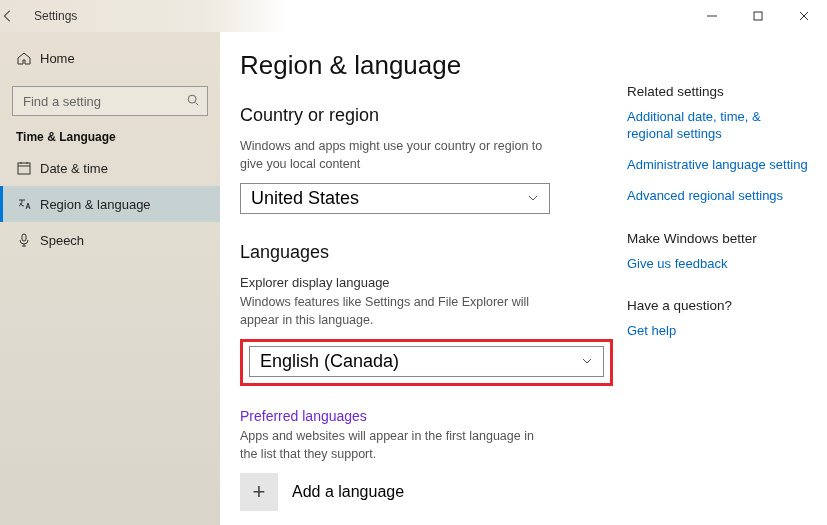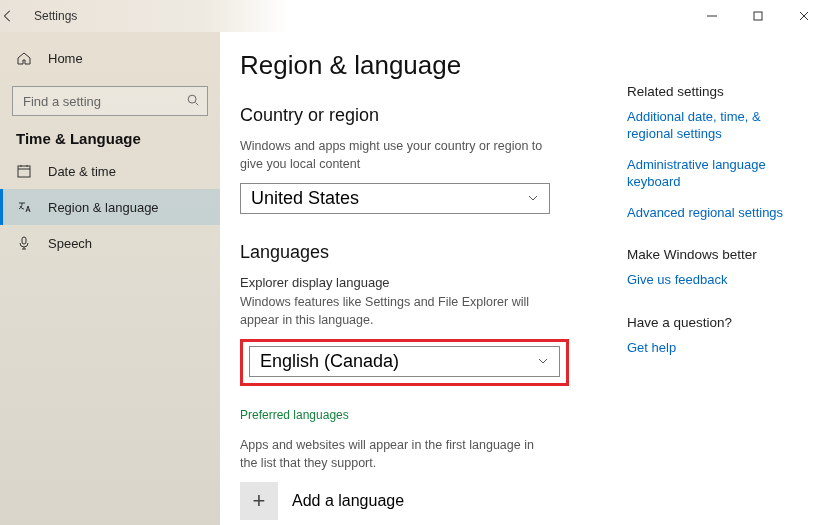--- a/index.html
+++ b/index.html
@@ -6,37 +6,37 @@
 body { width: 827px; height: 525px; overflow: hidden; background: #fff; display: flex; flex-direction: column; }
 .titlebar { height: 32px; display: flex; align-items: center; background: linear-gradient(90deg, #e8e2d8 0%, #efeae1 25%, #fff 35%); }
 .titlebar-left { display: flex; align-items: center; gap: 18px; }
 .back-btn { width: 16px; height: 16px; display: flex; align-items: center; justify-content: center; color: #333; cursor: pointer; }
 .titlebar-title { font-size: 12px; color: #333; }
 .titlebar-ctrls { margin-left: auto; display: flex; }
 .titlebar-ctrl { width: 46px; height: 32px; display: flex; align-items: center; justify-content: center; color: #333; }
 .titlebar-ctrl svg { width: 10px; height: 10px; }
 .body-row { flex: 1; display: flex; overflow: hidden; }
 .sidebar { width: 220px; background: linear-gradient(180deg, #e6dfd2 0%, #e2ddd1 40%, #d9d5cb 100%); display: flex; flex-direction: column; padding-top: 8px; }
-.side-item { display: flex; align-items: center; gap: 16px; padding: 10px 16px; font-size: 13px; color: #222; cursor: pointer; }
+.side-item { display: flex; align-items: center; gap: 8px; padding: 10px 16px; font-size: 13px; color: #222; cursor: pointer; }
 .side-item .icon { width: 16px; height: 16px; display: flex; align-items: center; justify-content: center; color: #333; }
 .side-item.selected { background: rgba(0,120,215,.12); border-left: 3px solid #0078d7; padding-left: 13px; }
 .search-wrap { margin: 10px 12px 14px; position: relative; }
 .search-input { width: 100%; height: 30px; border: 1px solid #999; background: rgba(255,255,255,.25); padding: 0 30px 0 10px; font-size: 13px; color: #555; }
 .search-input::placeholder { color: #666; }
 .search-icon { position: absolute; right: 8px; top: 7px; color: #555; }
-.cat-title { font-size: 15px; font-weight: 600; padding: 0 16px 6px; color: #111; }
+.cat-title { font-size: 12px; font-weight: 600; padding: 0 16px 6px; color: #111; }
 .content { flex: 1; display: flex; overflow-y: auto; }
 .main { flex: 1; padding: 18px 0 20px 20px; max-width: 430px; }
 h1.page-title { font-size: 26px; font-weight: 400; margin-bottom: 24px; color: #111; }
 h2.section { font-size: 18px; font-weight: 400; margin: 0 0 12px; color: #111; }
 .desc { font-size: 12.5px; color: #555; margin-bottom: 10px; max-width: 310px; line-height: 1.4; }
 .subhead { font-size: 13px; color: #333; margin-bottom: 4px; }
 .dropdown { width: 310px; height: 31px; border: 1px solid #888; background: #fff; display: flex; align-items: center; padding: 0 10px; font-size: 18px; justify-content: space-between; cursor: pointer; margin-bottom: 2px; }
 .dropdown .chev { color: #555; }
-.highlight-box { border: 3px solid #e3262b; padding: 4px 6px 6px; width: 329px; margin-bottom: 22px; }
+.highlight-box { border: 3px solid #e3262b; padding: 4px 6px 6px; width: 373px; margin-bottom: 22px; }
 .signin-note { color: #e3262b; font-size: 12.5px; margin-top: 6px; }
 .addlang { display: flex; align-items: center; gap: 14px; margin: 10px 0 18px; cursor: pointer; }
 .addlang .plus { width: 38px; height: 38px; background: #e5e5e5; display: flex; align-items: center; justify-content: center; font-size: 22px; color: #444; }
 .right-rail { width: 200px; padding: 52px 18px 0 0; }
 .rail-head { font-size: 13.5px; color: #222; margin-bottom: 10px; }
 .rail-link { display: block; font-size: 13px; color: #0067c0; margin-bottom: 14px; cursor: pointer; text-decoration: none; line-height: 1.3; }
 .rail-group { margin-bottom: 26px; }
 .spacer-lg { height: 26px; }
 </style>
 </head>
@@ -137,35 +137,35 @@
 
       <div class="highlight-box">
         <div class="dropdown" style="width:100%;margin-bottom:0">
           <span>English (Canada)</span>
           <span class="chev"><svg width="12" height="12" viewBox="0 0 12 12">
                 <path d="M2 4l4 4 4-4" stroke="currentColor" fill="none"></path>
               </svg></span>
         </div>
       </div>
 
-      <div class="subhead" style="font-size:12px;color:#15803d;margin-bottom:15px">Preferred languages</div>
+      <div class="subhead" style="font-size:14px;color:#6d28d9;margin-bottom:4px">Preferred languages</div>
       <div class="desc">Apps and websites will appear in the first language in the list that they support.</div>
 
       <div class="addlang">
         <div class="plus">+</div>
         <span>Add a language</span>
       </div>
 
     </div>
 
     <div class="right-rail">
       <div class="rail-group">
         <div class="rail-head">Related settings</div>
         <a class="rail-link">Additional date, time, &amp; regional settings</a>
-        <a class="rail-link">Administrative language keyboard</a>
+        <a class="rail-link">Administrative language setting</a>
         <a class="rail-link">Advanced regional settings</a>
       </div>
       <div class="rail-group">
         <div class="rail-head">Make Windows better</div>
         <a class="rail-link">Give us feedback</a>
       </div>
       <div class="rail-group">
         <div class="rail-head">Have a question?</div>
         <a class="rail-link">Get help</a>
       </div>

